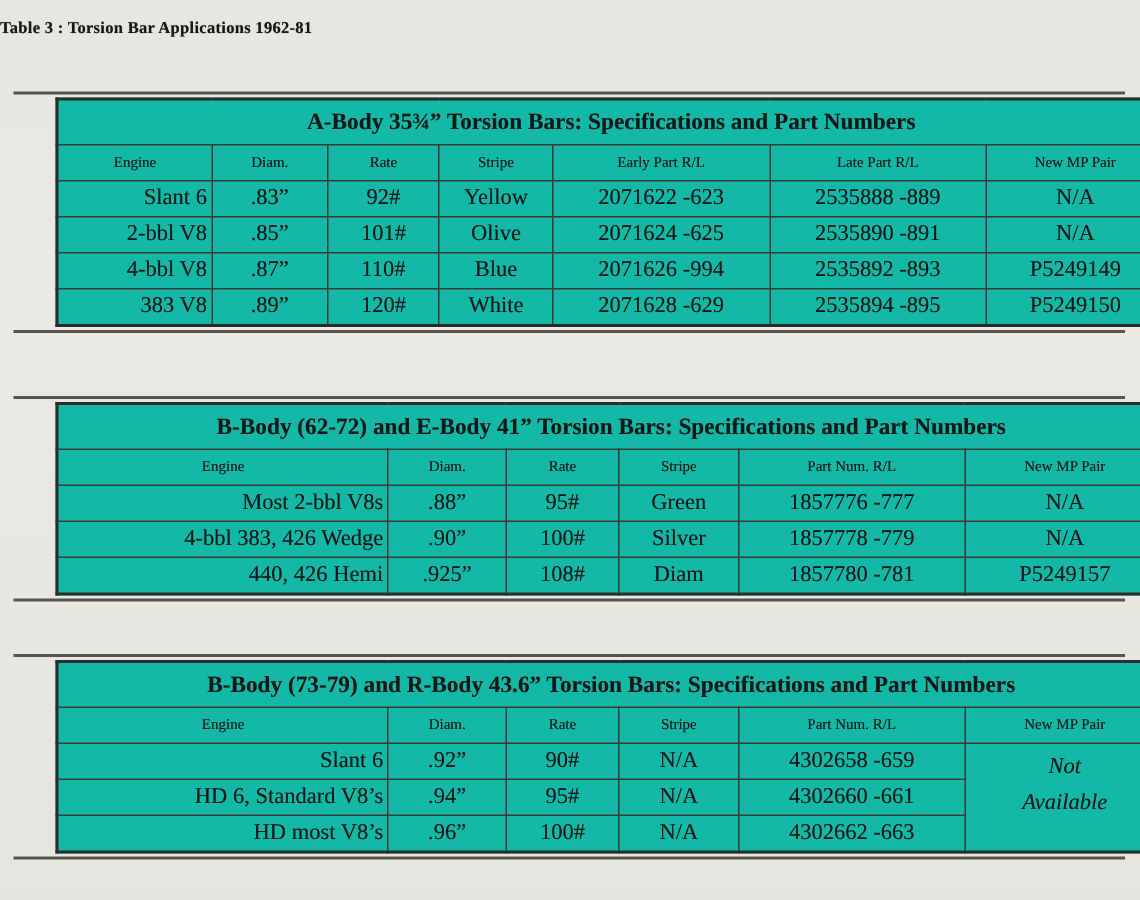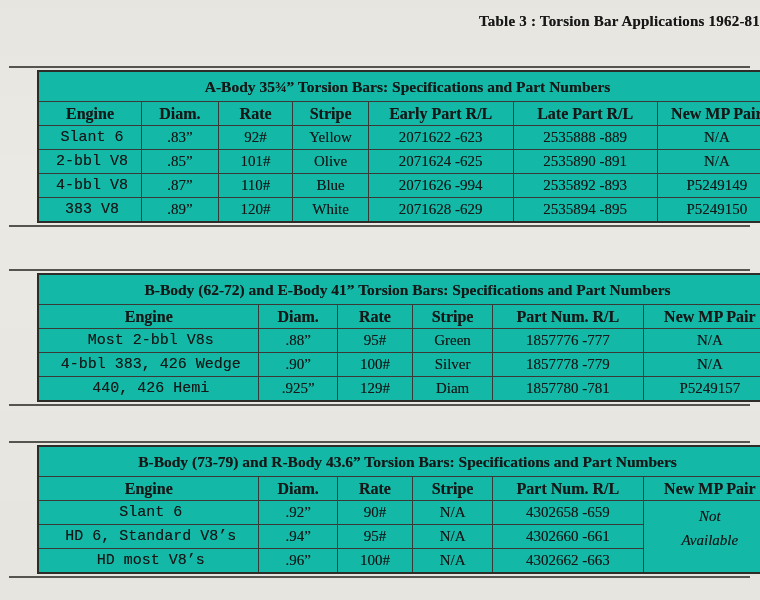--- a/index.html
+++ b/index.html
@@ -9,23 +9,23 @@
   body {
     width: 760px;
     height: 600px;
     overflow: hidden;
     background: #eae9e4;
     background-image: linear-gradient(180deg, rgba(0,0,0,0.015) 0%, rgba(0,0,0,0) 30%, rgba(0,0,0,0.02) 100%);
     font-family: "Liberation Serif", "DejaVu Serif", serif;
     color: #171717;
   }
   .page-title {
-    text-align: right;
+    text-align: left;
     font-weight: bold;
-    font-size: 15px;
+    font-size: 11px;
     padding-top: 13px;
     letter-spacing: 0.2px;
     text-shadow: 0 0 0.5px rgba(0,0,0,0.55);
   }
   .tablewrap {
     margin-left: 9px;
     margin-right: 10px;
     border-top: 2px solid #55544f;
     border-bottom: 2px solid #55544f;
     padding: 2px 0;
@@ -48,36 +48,35 @@
     text-shadow: 0 0 0.4px rgba(0,0,0,0.45);
   }
   tr.title-row th {
     font-weight: bold;
     font-size: 15.5px;
     height: 27px;
     text-align: center;
     padding: 1px 2px;
   }
   tr.header-row th {
-    font-weight: bold;
-    font-size: 16px;
+    font-weight: normal;
+    font-size: 10px;
     height: 23px;
     text-align: center;
     padding: 0 2px;
   }
   tbody td {
     font-size: 15px;
     height: 23px;
     text-align: center;
     padding: 0 3px;
   }
   tbody td.c-engine {
-    text-align: center;
+    text-align: right;
     padding-left: 7px;
-    font-family: Liberation Mono, monospace;
   }
   tbody td.c-merged {
     vertical-align: top;
     text-align: center;
     padding-top: 3px;
     line-height: 24px;
     white-space: normal;
     font-style: italic;
   }
 </style>
@@ -190,21 +189,21 @@
             <td class="c-engine">4-bbl 383, 426 Wedge</td>
             <td class="c-center">.90”</td>
             <td class="c-center">100#</td>
             <td class="c-center">Silver</td>
             <td class="c-center">1857778 -779</td>
             <td class="c-center">N/A</td>
           </tr>
           <tr>
             <td class="c-engine">440, 426 Hemi</td>
             <td class="c-center">.925”</td>
-            <td class="c-center">129#</td>
+            <td class="c-center">108#</td>
             <td class="c-center">Diam</td>
             <td class="c-center">1857780 -781</td>
             <td class="c-center">P5249157</td>
           </tr>
         </tbody>
       </table>
   </div>
 
   <div class="tablewrap t3">
     <table>

